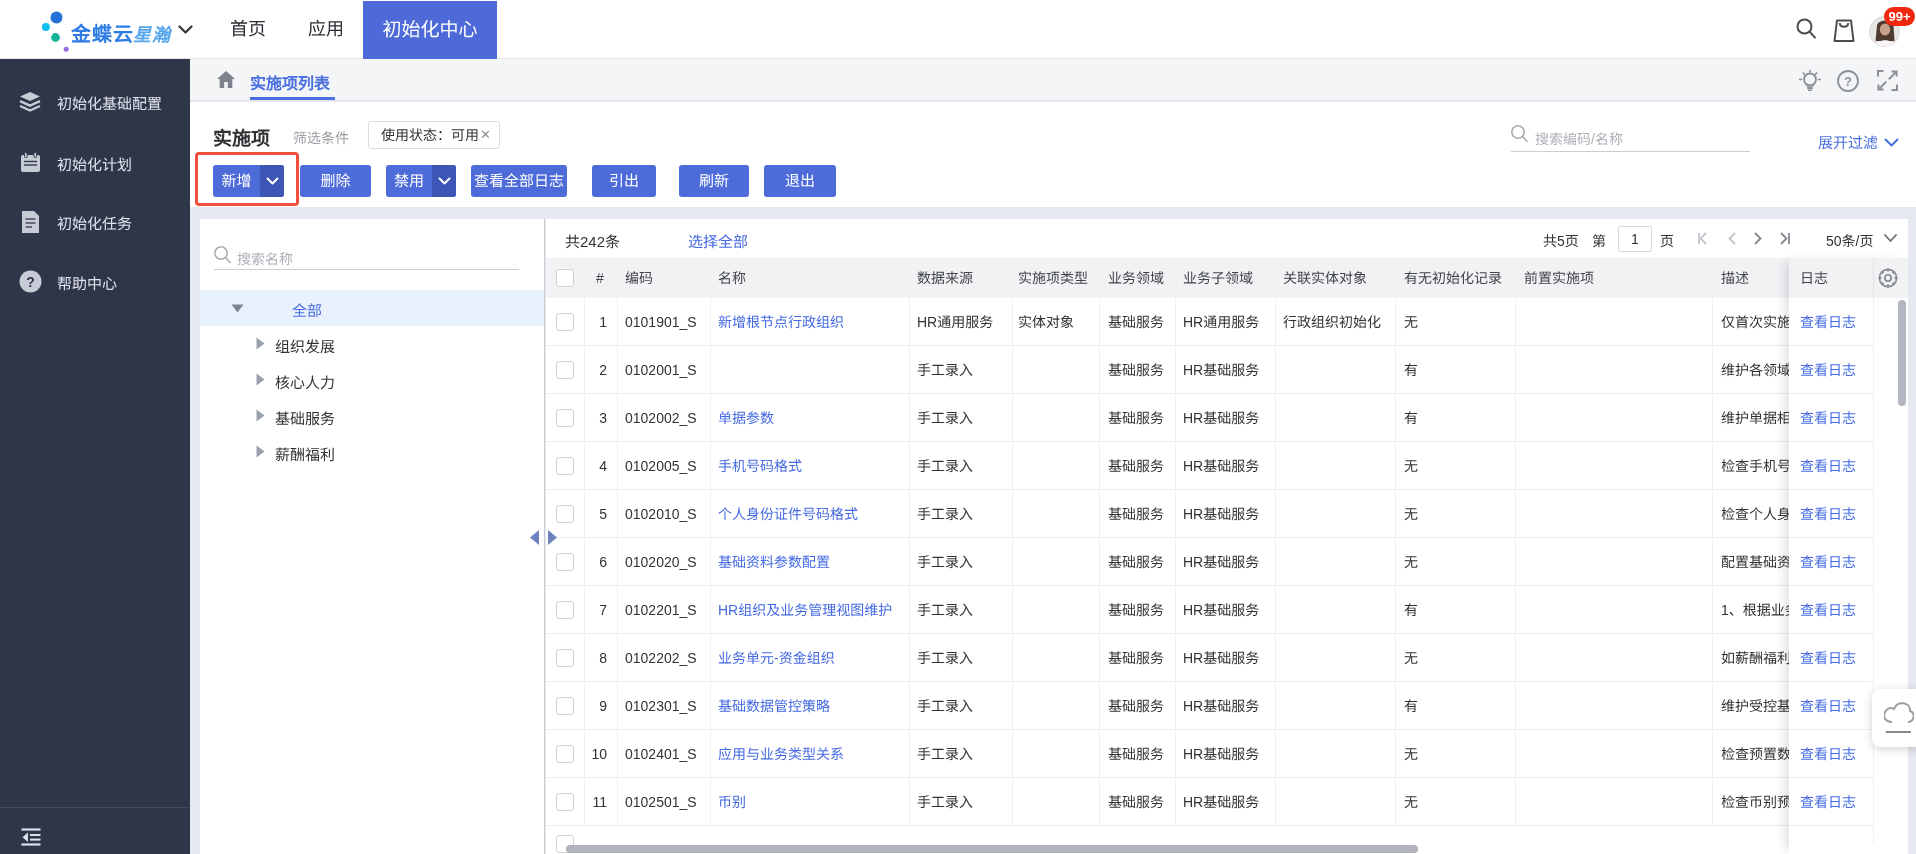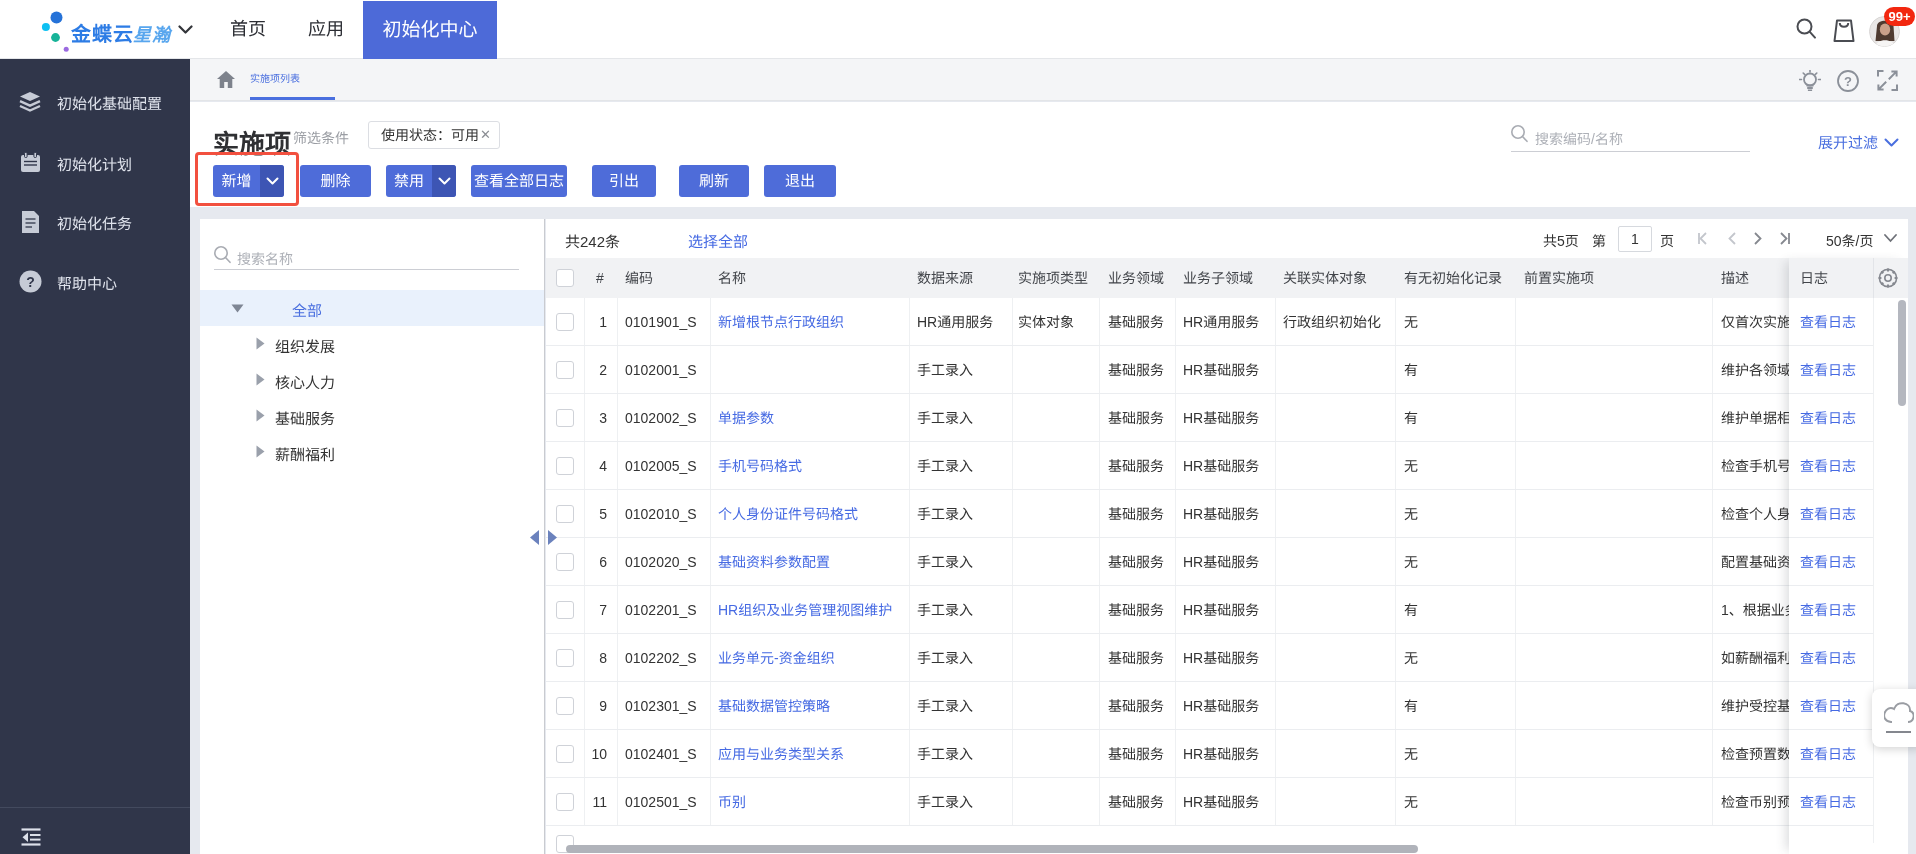--- a/index.html
+++ b/index.html
@@ -16,26 +16,26 @@
   .logo-zh { position:absolute; left:71px; top:18px; font-size:20px; font-weight:bold; color:#2d7ce5; letter-spacing:1px; }
   .logo-xh { position:absolute; left:133px; top:20px; font-size:18px; color:#58a6ee; font-style:italic; font-weight:bold; letter-spacing:1px; }
 
   
   #sidebar { position:absolute; left:0; top:59px; width:190px; height:795px; background:#30364a; z-index:20; }
   .sitem { position:absolute; left:57px; font-size:15px; color:#dfe3ec; }
   .sdiv { position:absolute; left:0; top:748px; width:190px; height:1px; background:#434a5e; }
 
   
   #crumbbar { position:absolute; left:190px; top:59px; width:1726px; height:42px; background:#f4f5f7; border-bottom:1px solid #e3e5e8; }
-  #crumb-txt { position:absolute; left:60px; top:11px; font-size:10px; color:#4a6fdf; }
+  #crumb-txt { position:absolute; left:60px; top:11px; font-size:16px; color:#4a6fdf;font-weight:bold; }
   #crumb-line { position:absolute; left:60px; top:38px; width:85px; height:3px; background:#4a6fdf; }
 
   
   #toolbar { position:absolute; left:190px; top:102px; width:1726px; height:105px; background:#fff; }
-  #title { position:absolute; left:23px; top:21px; font-size:26px; font-weight:700; color:#2f3033; }
+  #title { position:absolute; left:23px; top:21px; font-size:19px; font-weight:700; color:#2f3033; }
   #filter-label { position:absolute; left:103px; top:25px; font-size:14px; color:#9a9da3; }
   #filter-tag { position:absolute; left:178px; top:19px; width:132px; height:28px; border:1px solid #dcdee3; border-radius:3px; background:#fff; line-height:26px; white-space:nowrap; overflow:hidden; }
   #filter-tag span.t { position:absolute; left:12px; top:0; font-size:14px; color:#333; }
   #filter-tag span.x { position:absolute; right:8px; top:0; color:#8a8d93; font-size:13px; }
   .btn { position:absolute; top:63px; height:32px; background:#4e6cd9; border-radius:3px; color:#fff; font-size:15px; text-align:center; line-height:32px; }
   .btn .split { position:absolute; right:0; top:0; width:24px; height:32px; background:#3d55b4; border-radius:0 3px 3px 0; }
   #redbox { position:absolute; left:5px; top:50px; width:104px; height:54px; border:3px solid #f2503f; border-radius:4px; }
   #srch-ph { position:absolute; left:1345px; top:26px; color:#adb0b7; font-size:14px; }
   #srch-line { position:absolute; left:1321px; top:49px; width:239px; height:1px; background:#ccced4; }
   #expand { position:absolute; left:1628px; top:29px; color:#4a6fdf; font-size:15px; }

